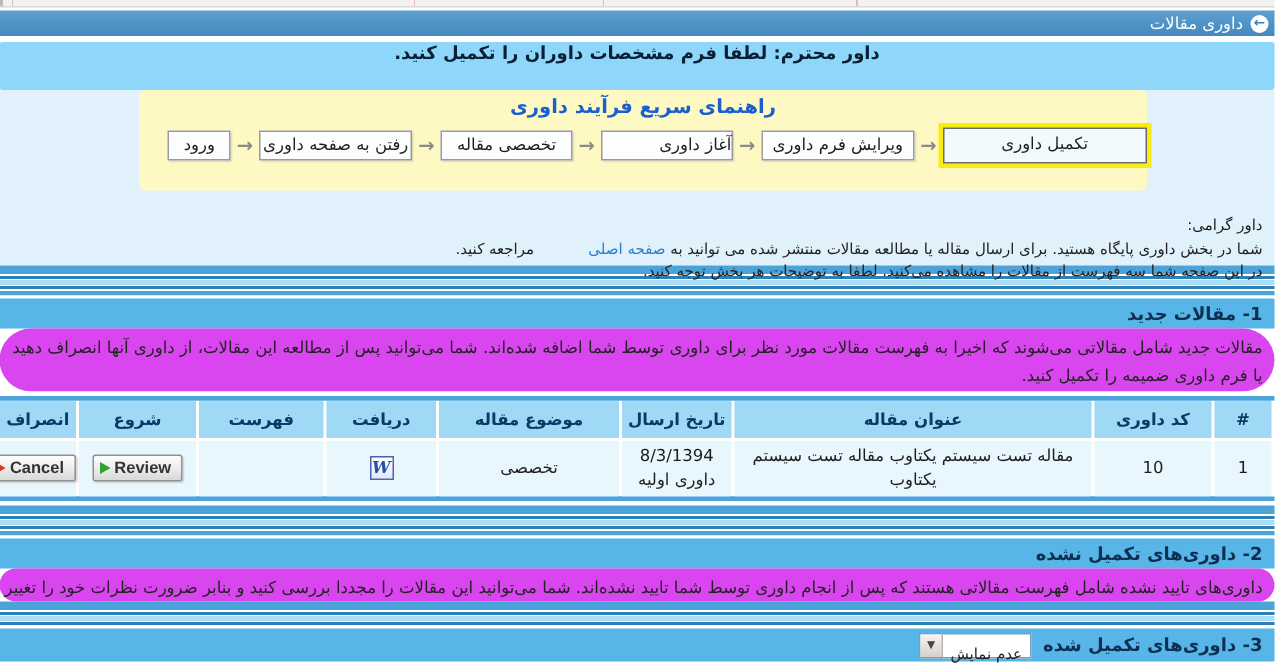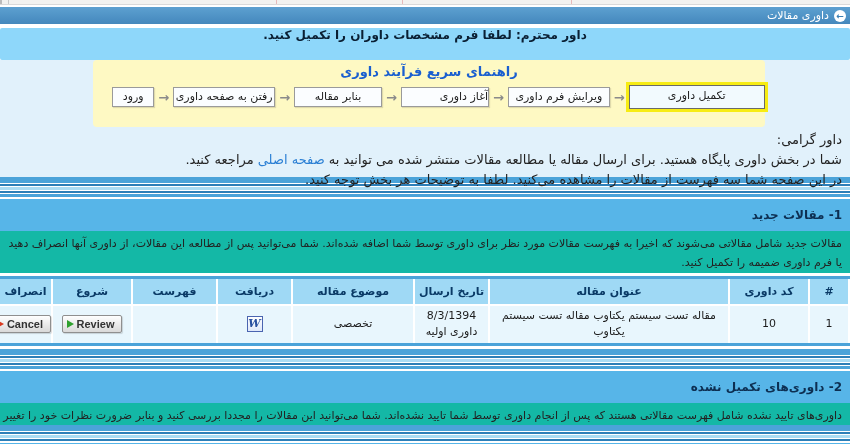--- a/index.html
+++ b/index.html
@@ -34,38 +34,38 @@
   .flow-box.b-takmil { width:136px; height:24px; line-height:20px; border:1px solid #6a6a6a;
     box-shadow:0 0 0 3px #f7ec13; background:#f2fafe; }
   .flow-box.b-virayesh { width:102px; }
   .flow-box.b-aghaz   { width:88px;text-align:right; }
   .flow-box.b-daryaft { width:88px; }
   .flow-box.b-raftan  { width:102px; }
   .flow-box.b-vorood  { width:42px;margin-left:19px; }
   .flow-arrow { color:#8a8a8a; font-size:13px; font-weight:bold; margin:0 4px; direction:ltr; }
 
   
-  .greeting { background:#e1f1fb; padding:3px 8px 6px; font-size:13px; color:#222; line-height:1.55; height:50px; }
+  .greeting { background:#e1f1fb; padding:16px 8px 6px; font-size:10px; color:#222; line-height:1.55; height:50px; }
   .greeting .l1 { font-weight:normal; }
   .greeting .l3 { text-align:right; }
-  .link { color:#2a7fd4; cursor:pointer; }
+  .link { color:#2a7fd4; cursor:pointer;margin-left:33px; }
 
   
   .stripes { height:20px;
     background:linear-gradient(to bottom,
       #4ba3d9 0 6px, #ffffff 6px 7px, #2d7fb8 7px 9px, #ffffff 9px 10px,
       #aadcf4 10px 13px, #ffffff 13px 14px, #2d7fb8 14px 16px, #ffffff 16px 17px,
       #4ba3d9 17px 20px); }
   .gap2 { height:2px; background:#fff; }
   .gap3 { height:3px; background:#fff; }
 
   
-  .section-bar { height:32px; background:#57b5e8; color:#0d2f52; font-size:12px; font-weight:bold;
+  .section-bar { height:20px; background:#57b5e8; color:#0d2f52; font-size:12px; font-weight:bold;
     line-height:20px; padding-right:8px; display:flex; align-items:center; }
-  .section-desc { background:#14b8a6; font-size:11px; color:#222; line-height:1.75; padding:3px 8px; }
+  .section-desc { background:#d946ef; font-size:11px; color:#222; line-height:1.75; padding:3px 8px;border-radius:21px; }
   .desc1 { height:42px; }
   .desc2 { height:22px; white-space:nowrap; }
 
   
   table.articles { width:850px; table-layout:fixed; border-collapse:collapse;
     border-top:3px solid #4ba3d9; border-bottom:3px solid #4ba3d9; }
   .articles th { background:#9fd9f5; color:#0a3a66; font-size:11px; font-weight:bold;
     height:27px; border:2px solid #fff; text-align:center; }
   .articles td { background:#e8f6fd; color:#1c1c1c; font-size:11px; height:40px;
     border:2px solid #fff; text-align:center; vertical-align:middle; line-height:1.5; }
@@ -106,21 +106,21 @@
 <div class="diagram-band">
   <div class="diagram-panel">
     <div class="diagram-title">راهنمای سریع فرآیند داوری</div>
     <div class="flow-row">
       <span class="flow-box b-takmil">تکمیل داوری</span>
       <span class="flow-arrow">→</span>
       <span class="flow-box b-virayesh">ویرایش فرم داوری</span>
       <span class="flow-arrow">→</span>
       <span class="flow-box b-aghaz">آغاز داوری</span>
       <span class="flow-arrow">→</span>
-      <span class="flow-box b-daryaft">بنابر مقاله</span>
+      <span class="flow-box b-daryaft">تخصصی مقاله</span>
       <span class="flow-arrow">→</span>
       <span class="flow-box b-raftan">رفتن به صفحه داوری</span>
       <span class="flow-arrow">→</span>
       <span class="flow-box b-vorood">ورود</span>
     </div>
   </div>
 </div>
 
 <div class="greeting">
   <div class="l1">داور گرامی:</div>

